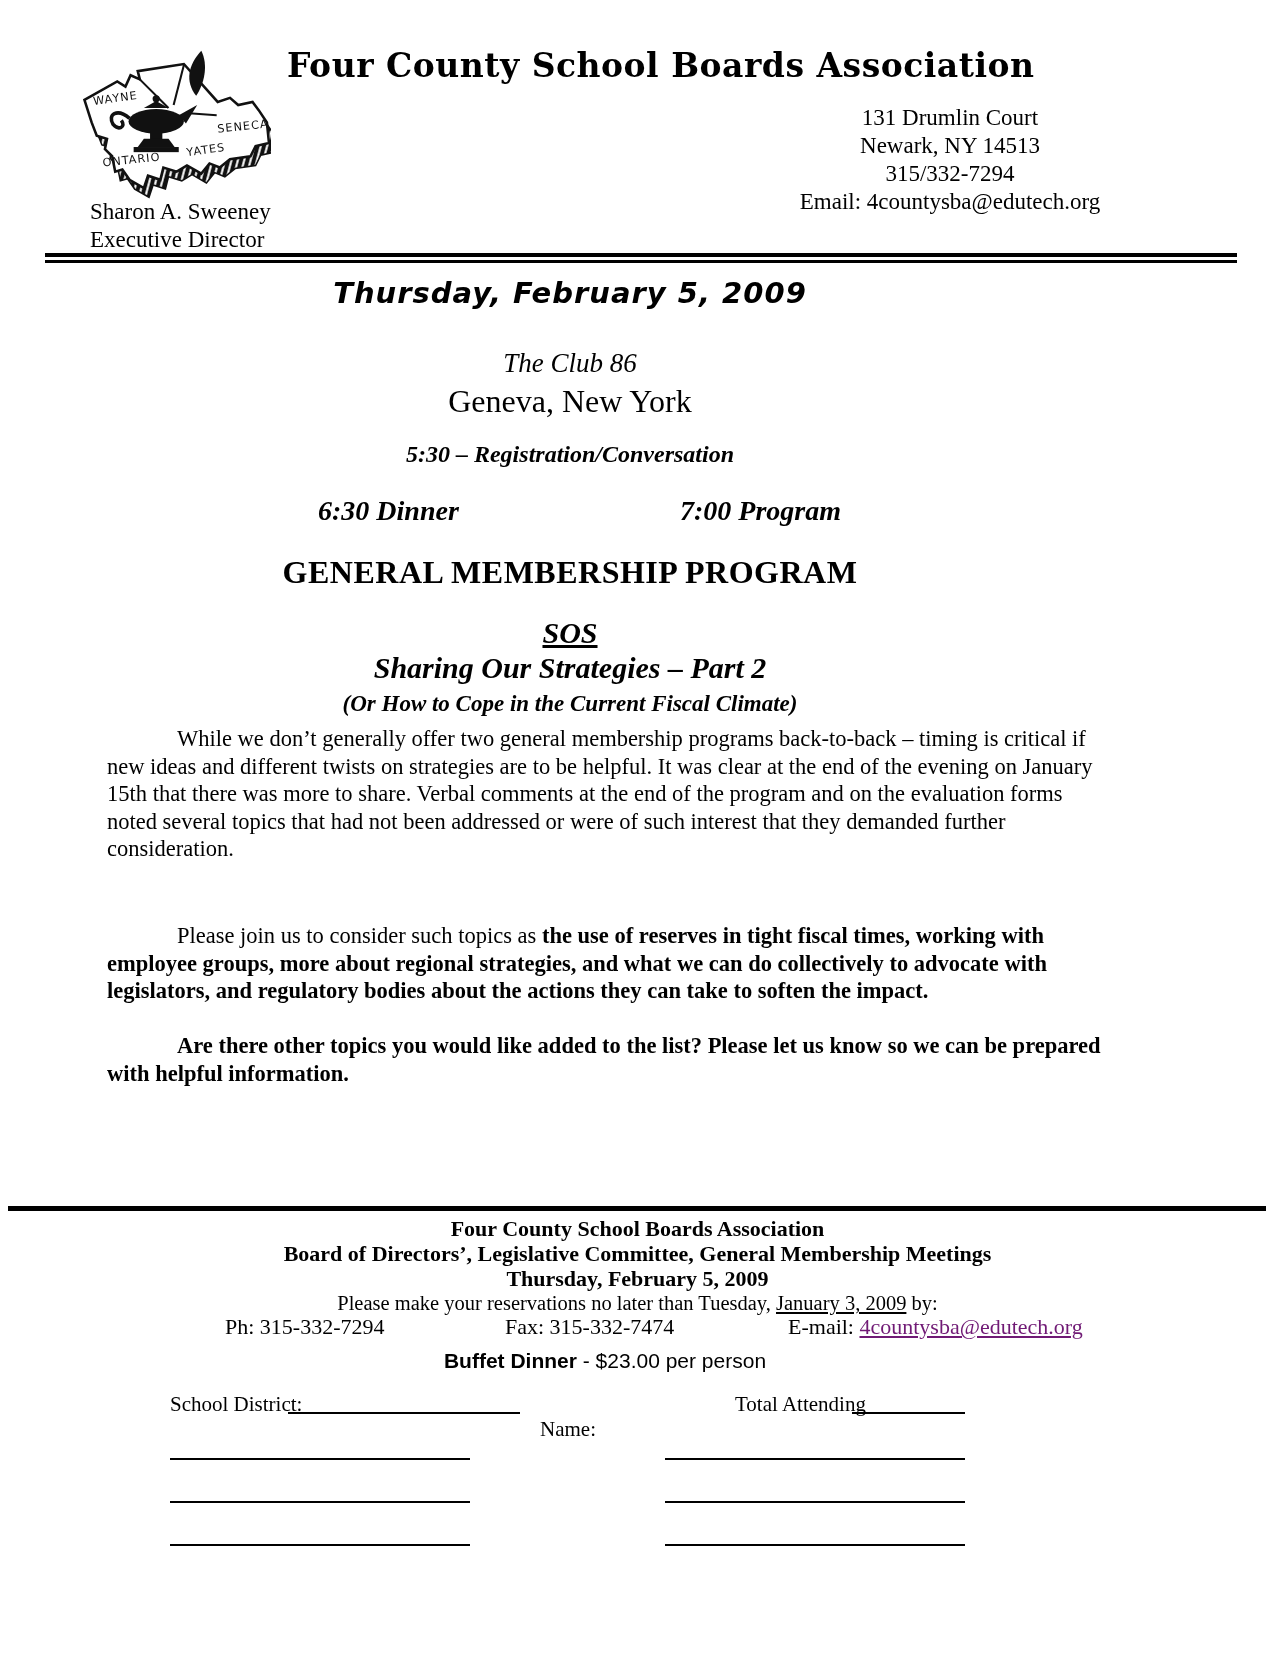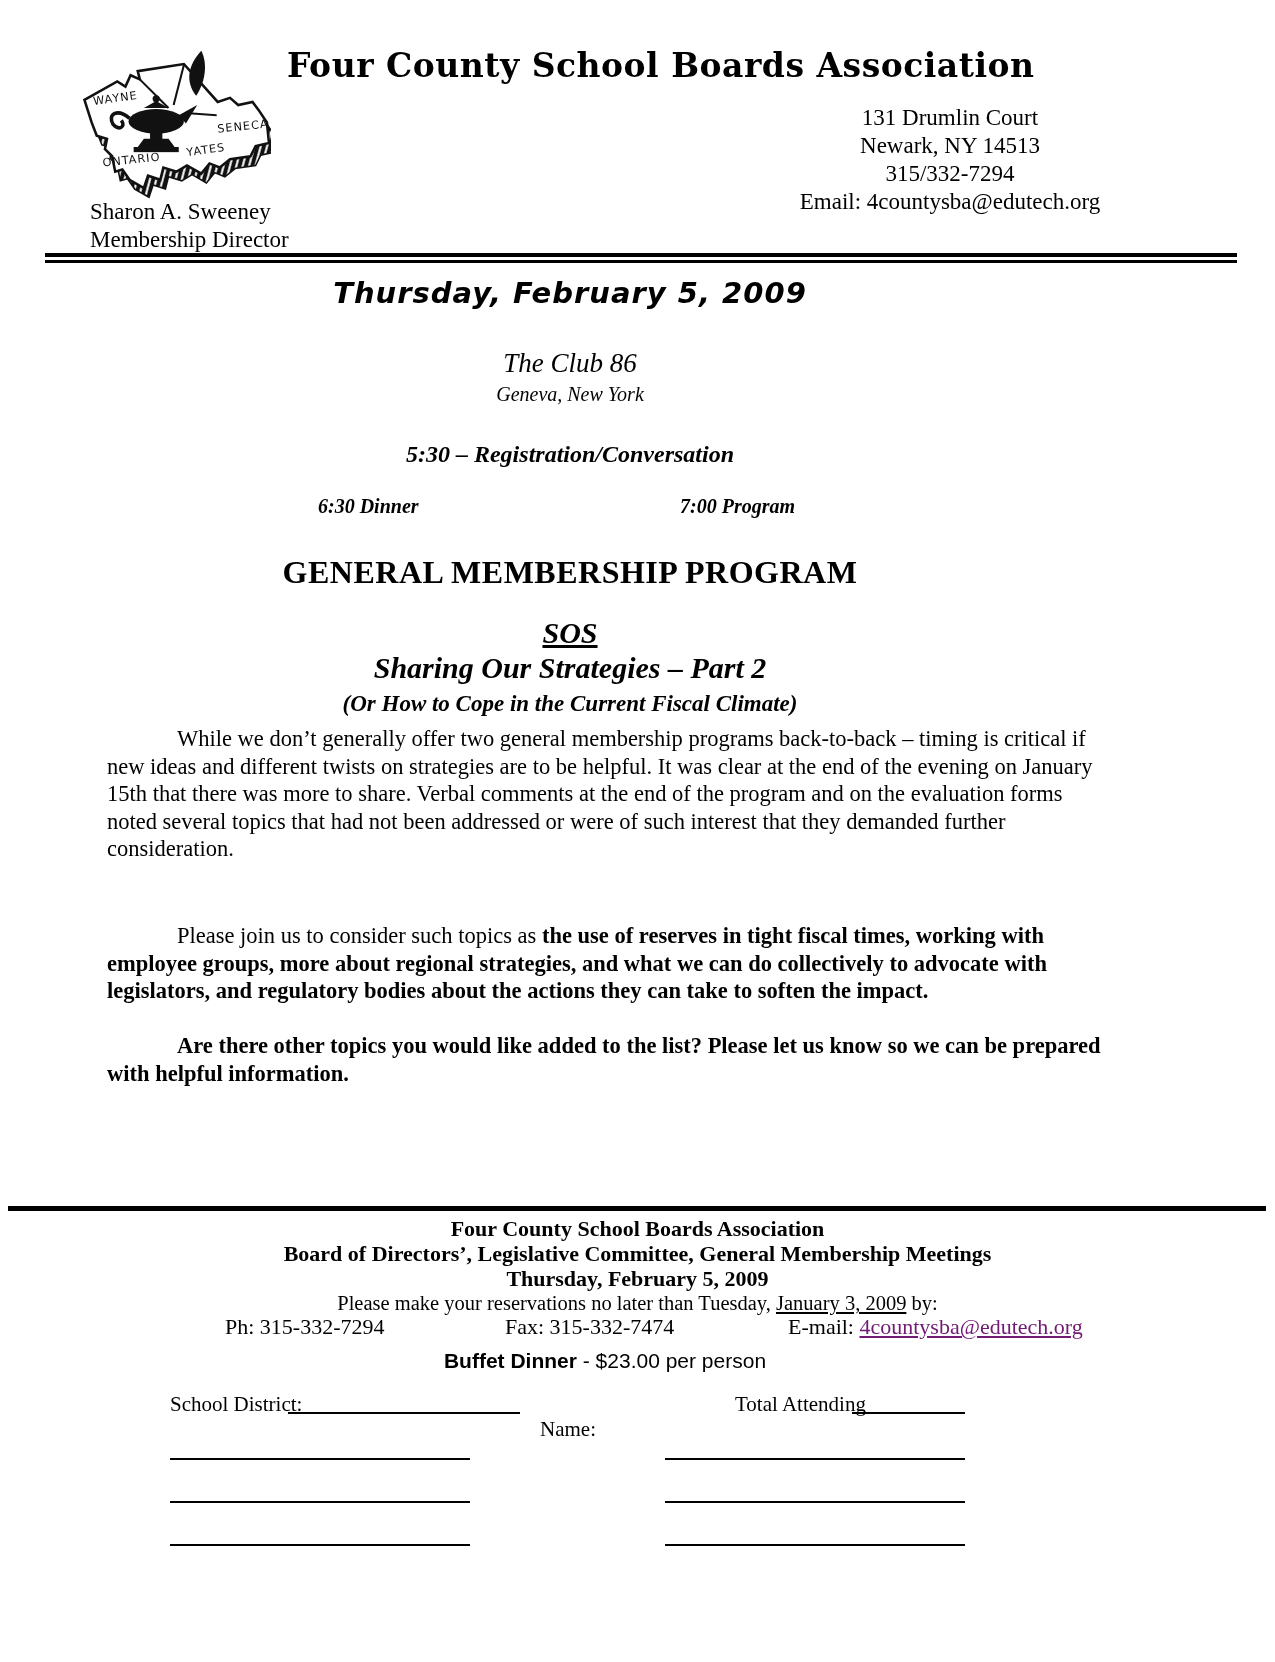--- a/index.html
+++ b/index.html
@@ -29,23 +29,23 @@
     border-top:4px solid #000; border-bottom:3px solid #000;
   }
 
   
   .ctr { left:40px; width:1060px; text-align:center; }
   .date-heading {
     top:276px; font-family:"DejaVu Sans", sans-serif;
     font-weight:bold; font-style:italic; font-size:29px; letter-spacing:1px;
   }
   .venue-line1 { top:348px; font-style:italic; font-size:27px; }
-  .venue-line2 { top:383px; font-style:italic; font-size:20px; }
+  .venue-line2 { top:383px; font-size:32px; }
   .registration-line { top:441px; font-style:italic; font-weight:bold; font-size:24px; }
-  .sched { top:495px; font-style:italic; font-weight:bold; font-size:20px; white-space:nowrap; }
+  .sched { top:495px; font-style:italic; font-weight:bold; font-size:28px; white-space:nowrap; }
   .sched-dinner { left:318px; }
   .sched-program { left:680px; }
   .program-heading { top:554px; font-weight:bold; font-size:32px; letter-spacing:0.5px; }
   .sos-heading { top:616px; font-weight:bold; font-style:italic; font-size:30px;text-decoration:underline; }
   .sos-subtitle { top:651px; font-weight:bold; font-style:italic; font-size:30px; }
   .sos-tagline { top:691px; font-weight:bold; font-style:italic; font-size:23px; }
 
   
   .para {
     left:107px; width:1002px; font-size:22.5px; line-height:27.6px;
@@ -132,21 +132,21 @@
 
   <div class="abs address-block">
     <div>131 Drumlin Court</div>
     <div>Newark, NY 14513</div>
     <div>315/332-7294</div>
     <div>Email: 4countysba@edutech.org</div>
   </div>
 
   <div class="abs contact-block">
     <div>Sharon A. Sweeney</div>
-    <div>Membership Director</div>
+    <div>Executive Director</div>
   </div>
 
   <div class="abs header-rule"></div>
 
   <div class="abs ctr date-heading">Thursday, February 5, 2009</div>
   <div class="abs ctr venue-line1">The Club 86</div>
   <div class="abs ctr venue-line2">Geneva, New York</div>
   <div class="abs ctr registration-line">5:30 – Registration/Conversation</div>
   <div class="abs sched sched-dinner">6:30 Dinner</div>
   <div class="abs sched sched-program">7:00 Program</div>

